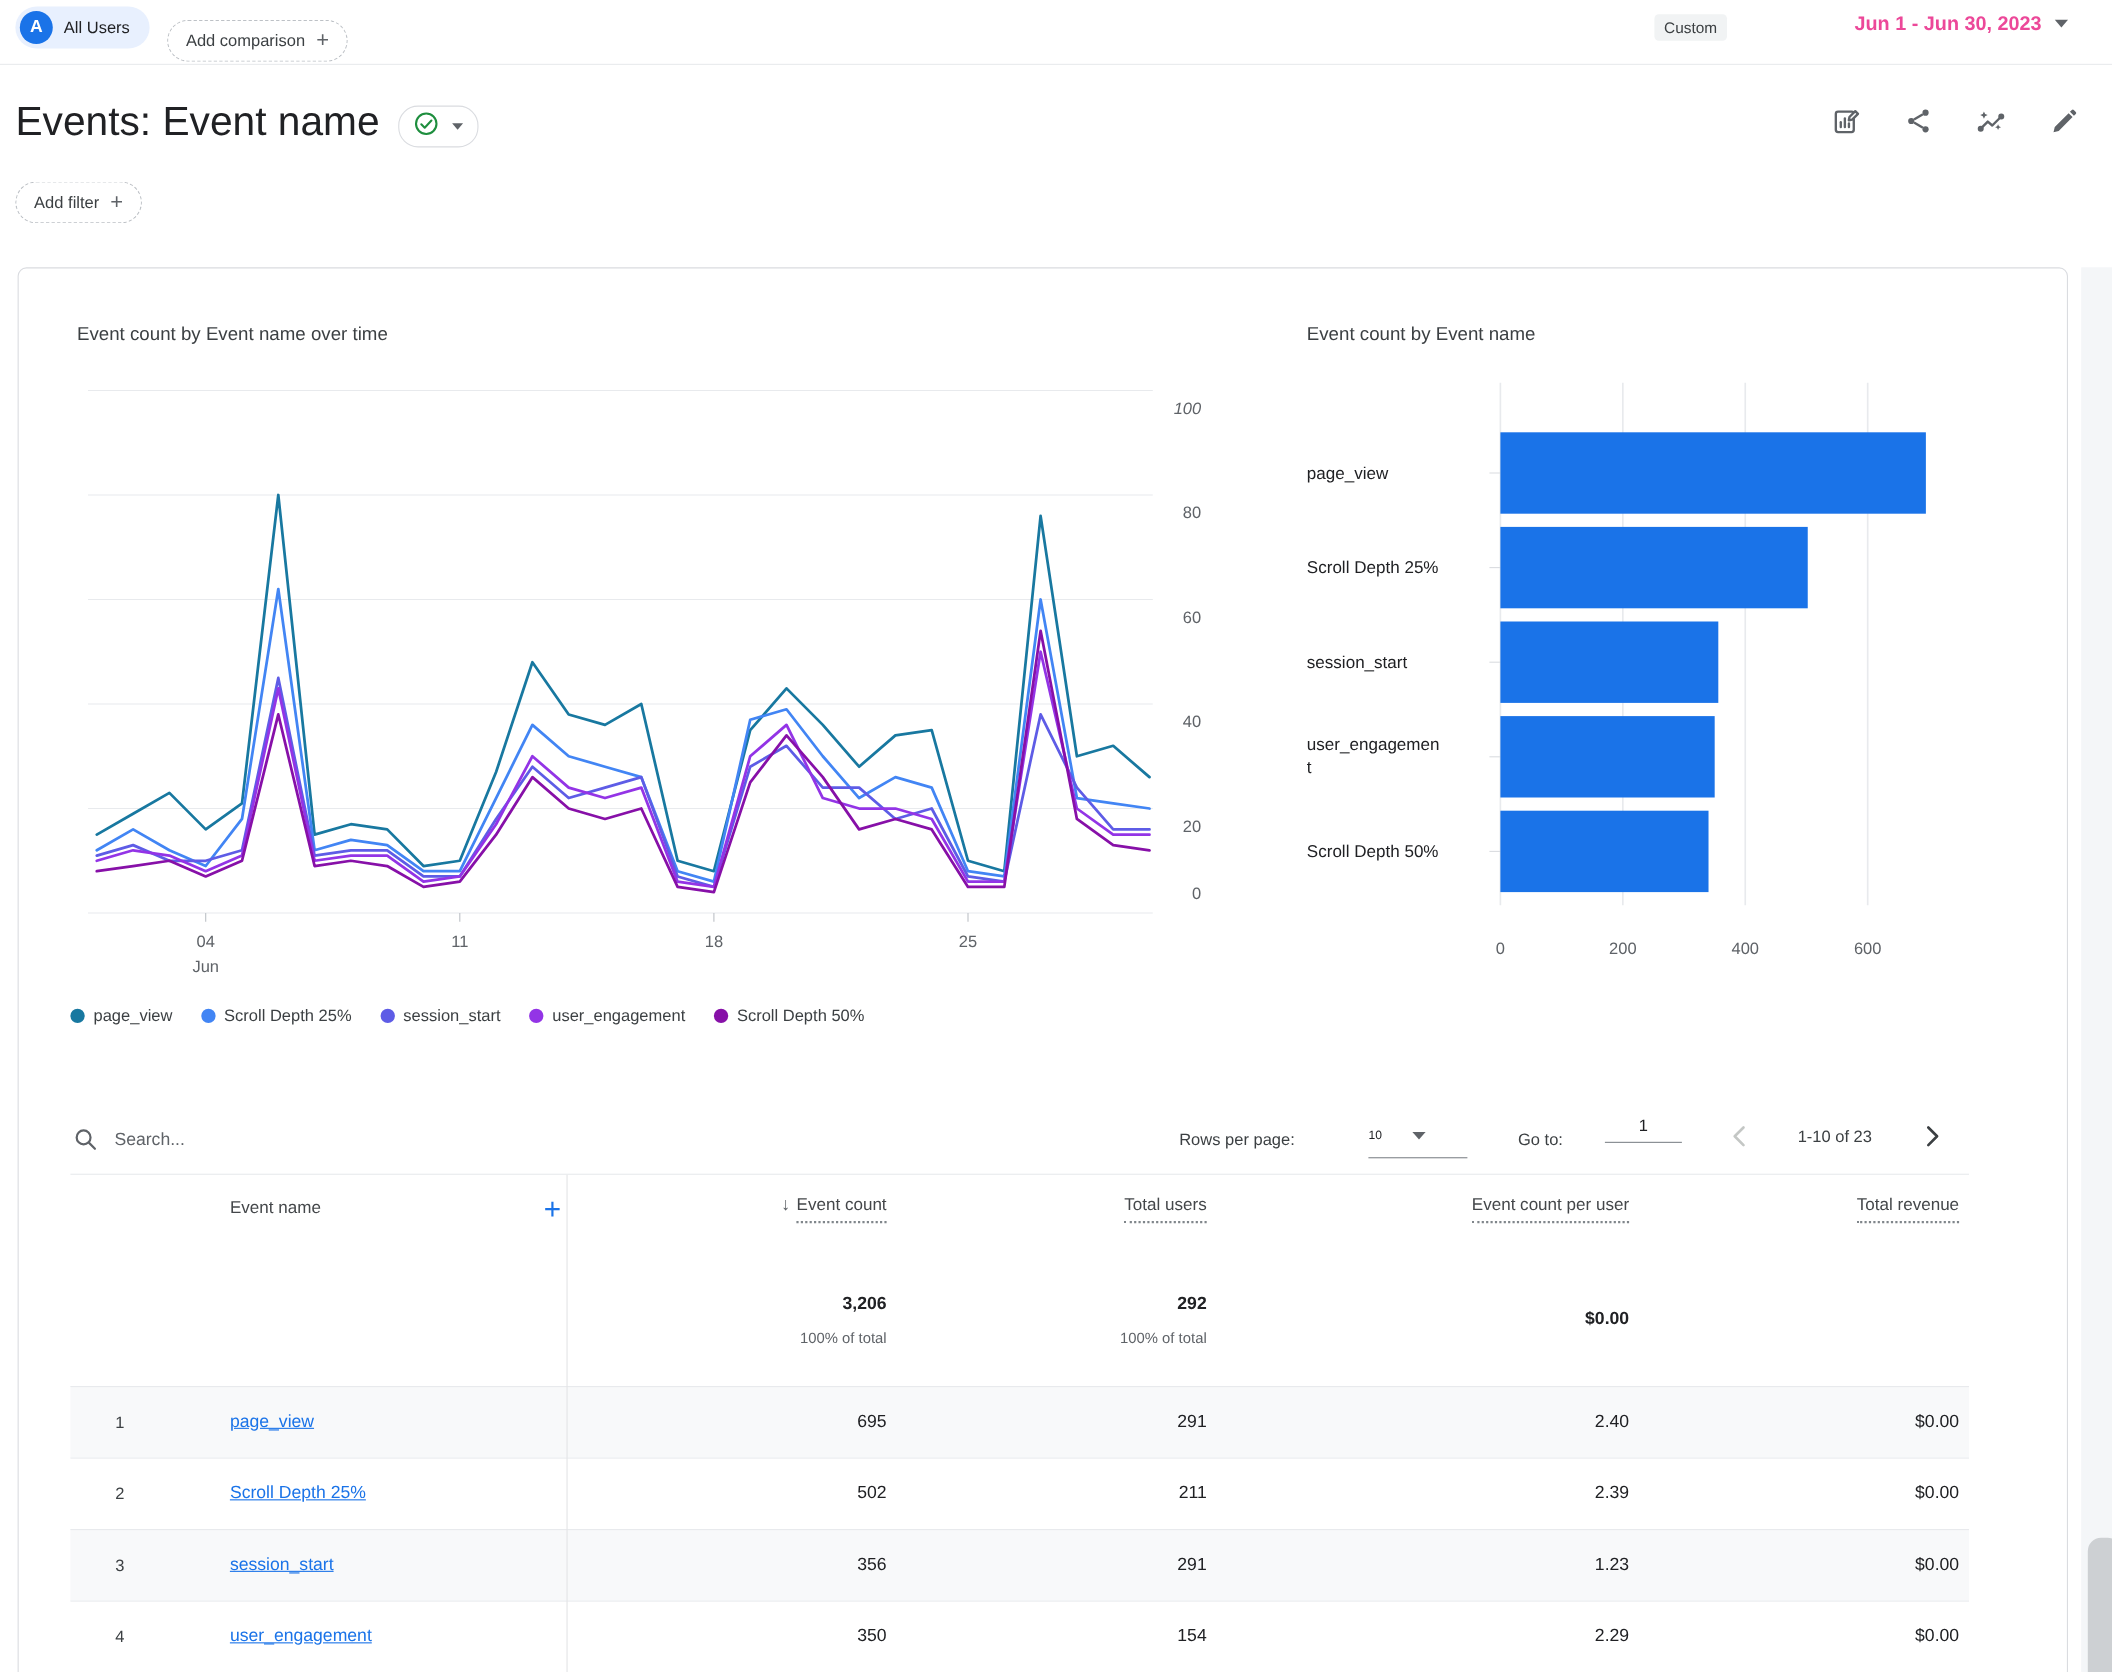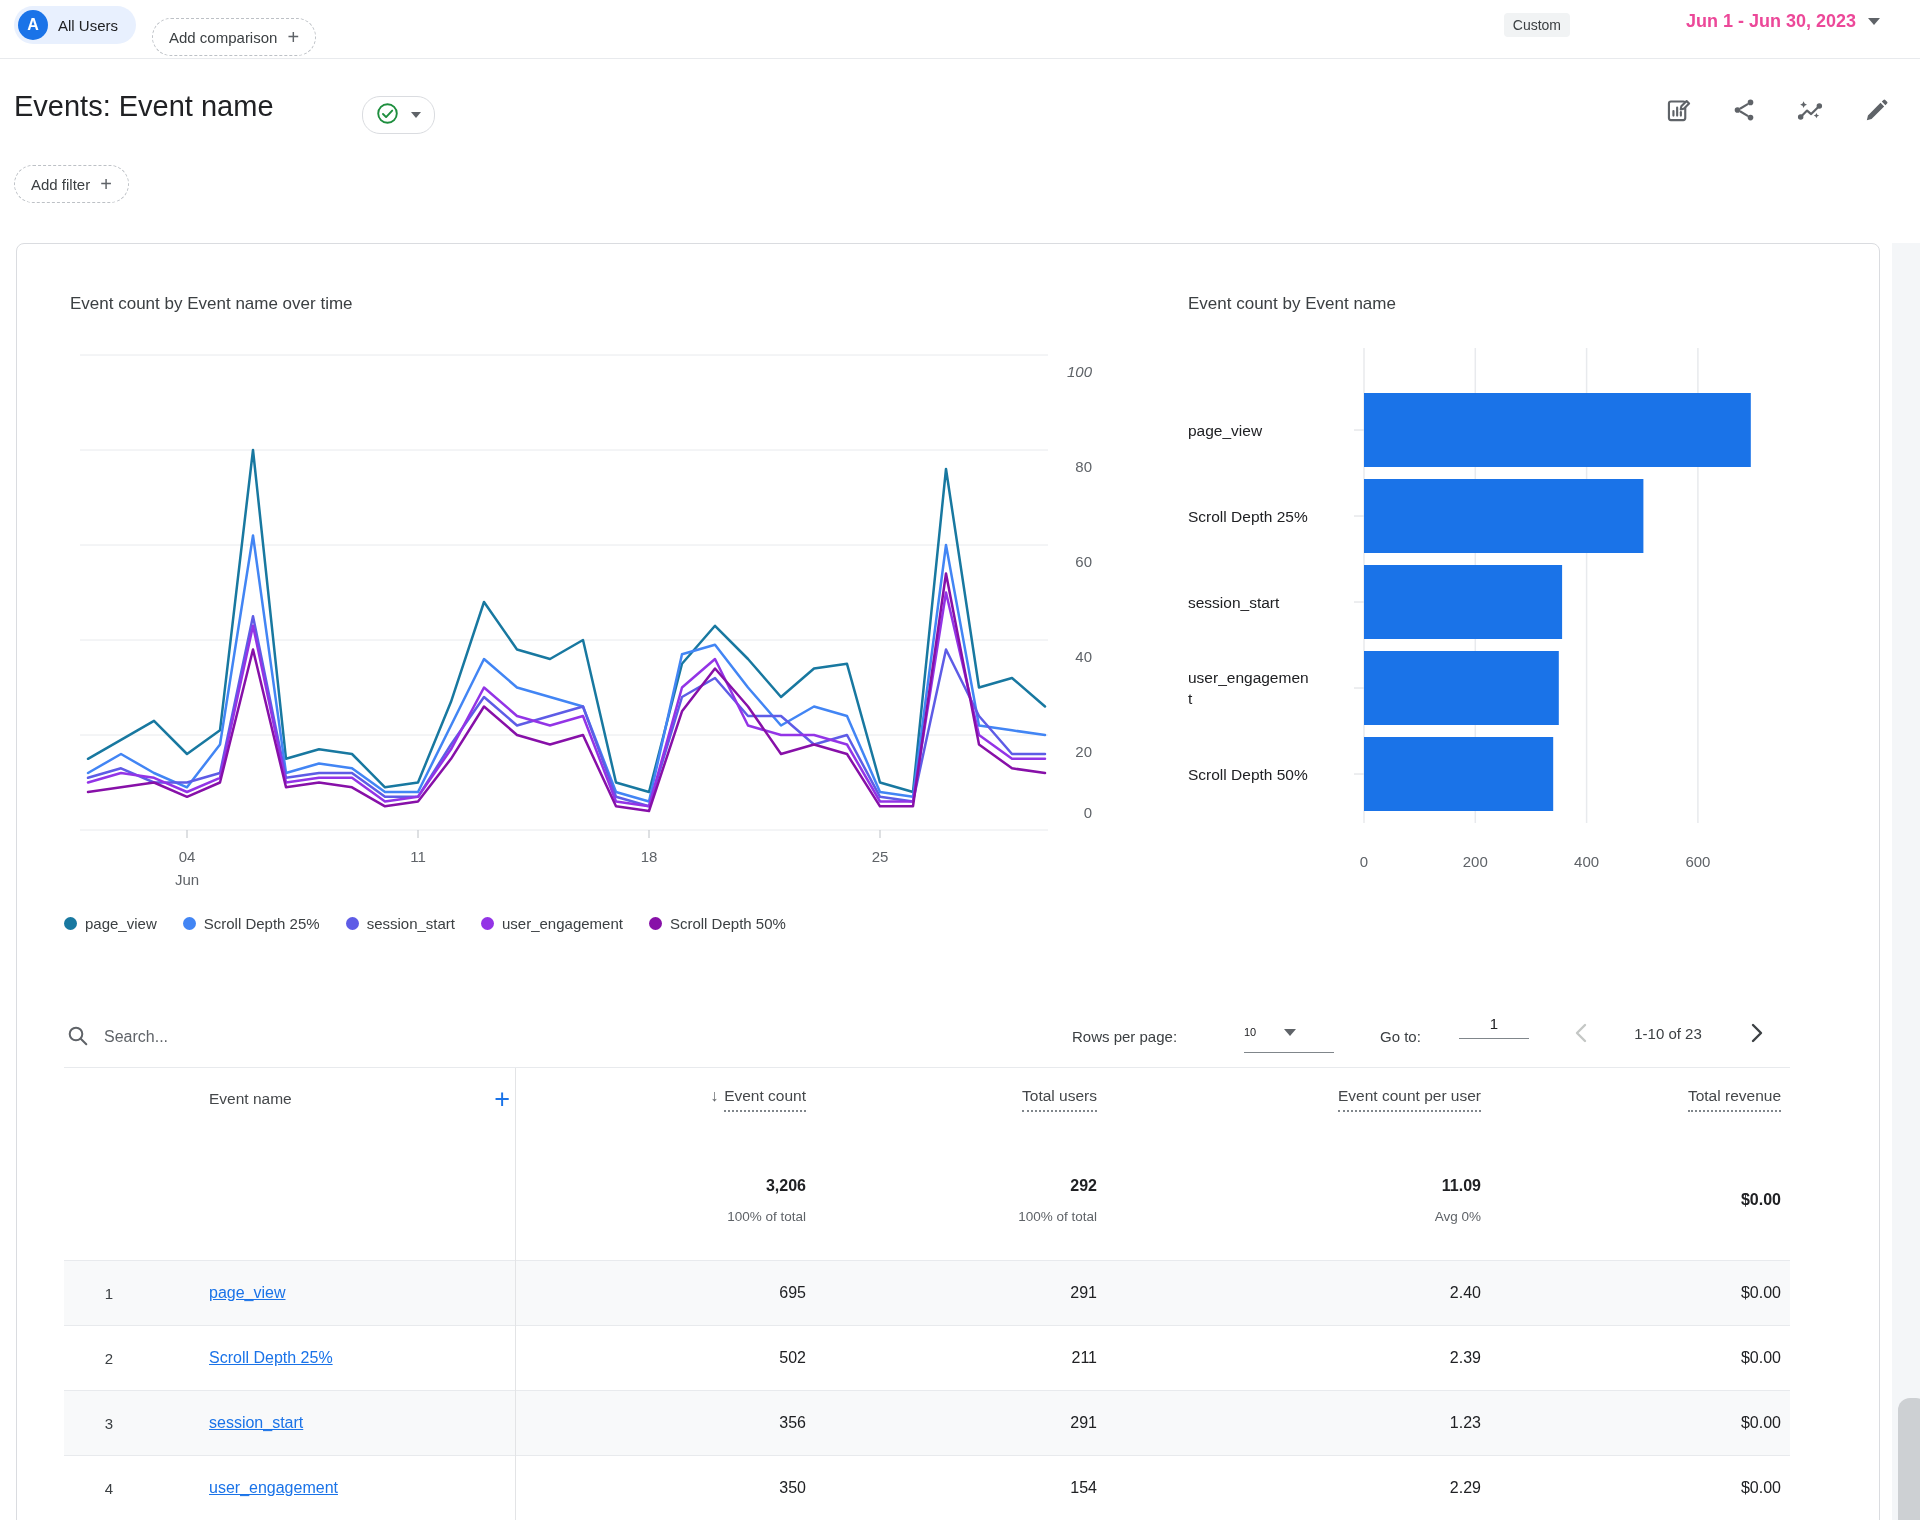--- a/index.html
+++ b/index.html
@@ -16,21 +16,21 @@
   .users-pill{left:14px;top:6px;background:#e8f0fe;padding:0 18px 0 4px;gap:10px;}
   .avatar{width:30px;height:30px;border-radius:50%;background:#1a73e8;color:#fff;display:flex;align-items:center;justify-content:center;font-size:16px;font-weight:700;}
   .users-label{font-size:15px;color:#202124;}
   .dashed-pill{border:1px dashed #bdc1c6;background:#fff;padding:0 16px;gap:10px;color:#3c4043;font-size:15px;margin-top:12px;}
   .add-comparison{left:152px;top:6px;}
   .plus-glyph{color:#5f6368;font-size:20px;line-height:1;}
   .custom-chip{right:350px;top:13px;background:#f1f3f4;border-radius:4px;padding:4px 9px;font-size:14px;color:#3c4043;}
   .date-range{right:40px;top:11px;font-size:18px;font-weight:700;color:#ec4899;display:flex;align-items:center;gap:12px;}
   .caret-down{width:0;height:0;border-left:6px solid transparent;border-right:6px solid transparent;border-top:7px solid #5f6368;}
   
-  .page-title{left:14px;top:90px;font-size:29px;color:#202124;}
+  .page-title{left:14px;top:90px;font-size:37px;color:#202124;}
   .verified-pill{left:362px;top:96px;border:1px solid #dadce0;border-radius:18px;height:36px;display:flex;align-items:center;gap:12px;padding:0 13px;background:#fff;}
   .hdr-icons{top:96px;display:flex;}
   .hicon{width:28px;height:28px;display:flex;align-items:center;justify-content:center;}
   .add-filter{left:14px;top:153px;height:38px;}
   
   .card{left:16px;top:243px;width:1862px;height:1360px;border:1px solid #dadce0;border-radius:8px;background:#fff;}
   .chart-title{font-size:17px;color:#3c4043;}
   .axis-label{font-size:15px;color:#5f6368;}
   .ylab{width:44px;text-align:right;}
   .xlab{width:44px;text-align:center;}
@@ -284,24 +284,20 @@
   <div></div>
   <div class="tot-cell">
     <span class="tot-num">3,206</span>
     <span class="tot-sub">100% of total</span>
   </div>
   <div class="tot-cell">
     <span class="tot-num">292</span>
     <span class="tot-sub">100% of total</span>
   </div>
   <div class="tot-cell">
-    <span class="tot-num">11.09</span>
-    <span class="tot-sub">Avg 0%</span>
-  </div>
-  <div class="tot-cell">
     <span class="tot-num">$0.00</span>
   </div>
   <div></div>
 </div>
 
 <div class="abs rows-wrap" id="rows">
     <div class="trow tgrid odd">
       <div class="cell-rank">1</div>
       <div class="cell-name"><a href="#">page_view</a></div>
       <div class="cell-num">695</div>

